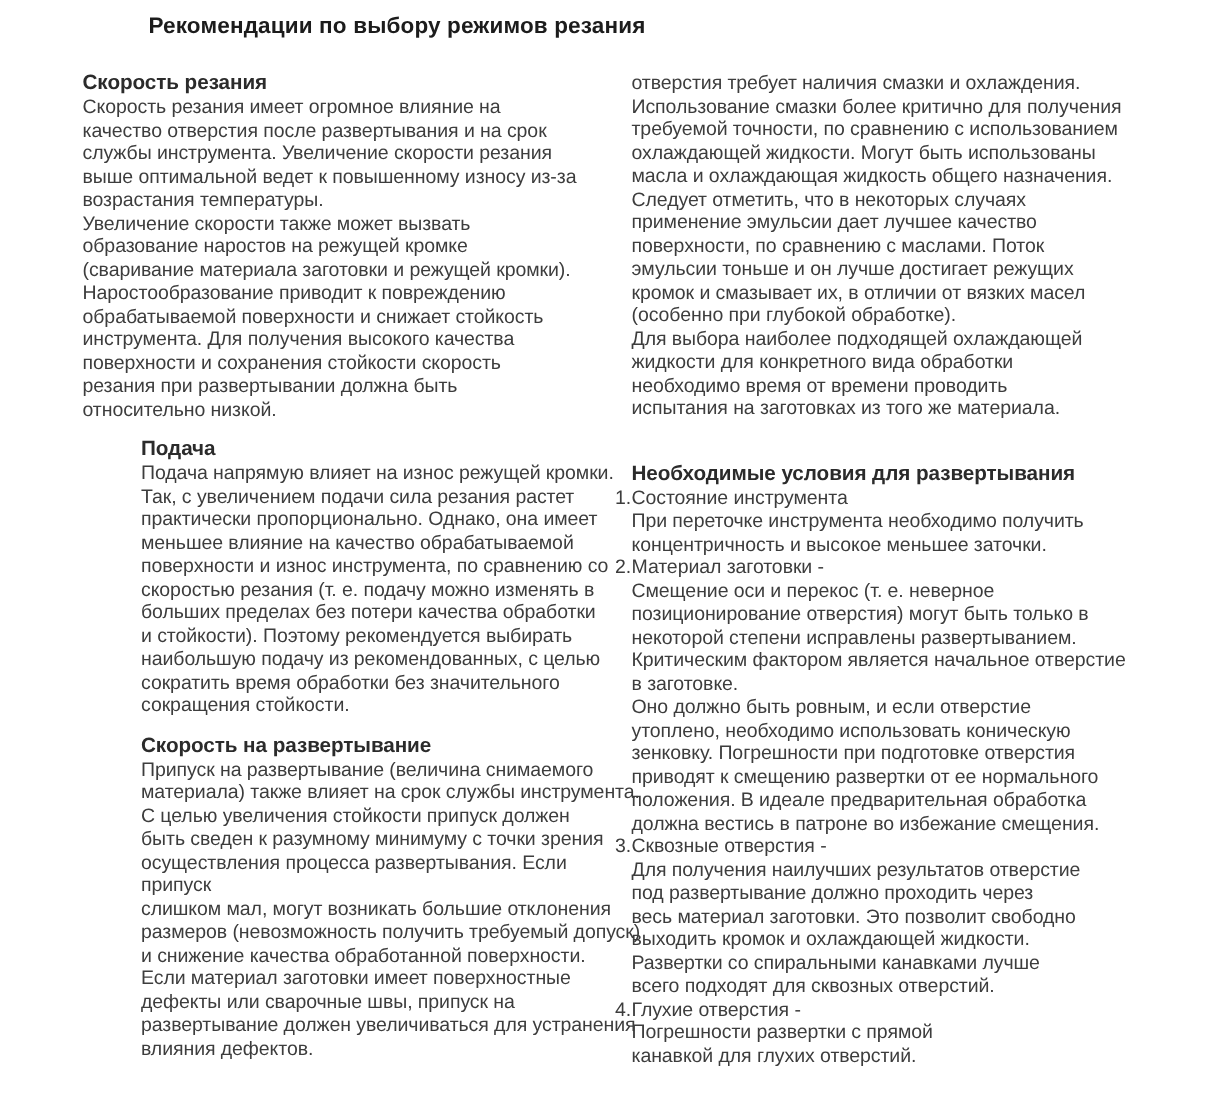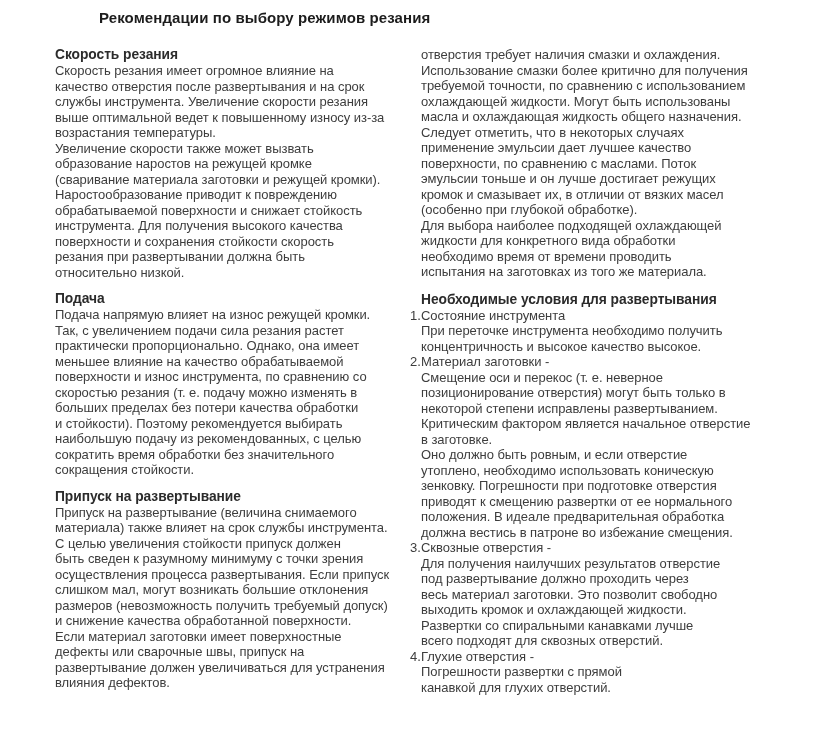--- a/index.html
+++ b/index.html
@@ -29,34 +29,34 @@
   }
   .col {
     position: absolute;
     top: 47px;
     font-size: 13px;
     line-height: 15.5px;
     letter-spacing: -0.05px;
   }
   .col-left  { left: 55px;  width: 372px; }
   .col-right { left: 421px; width: 378px; }
-  .section + .section { margin-top: 11px; }
+  .section + .section { margin-top: 11px; margin-left: 39px; }
   .section-heading {
     font-size: 13.8px;
     font-weight: bold;
     color: #2b2b2b;
     line-height: 16px;
     margin: 0;
     white-space: nowrap;
   }
   .body-text {
     margin: 0;
     white-space: pre-line;
   }
-  .conditions { margin-top: 12px; }
+  .conditions { margin-top: 28px; }
   .cond-list { margin-top: 0; }
   .cond-item {
     position: relative;
   }
   .cond-item .item-number {
     position: absolute;
     left: -11px;
     top: 0;
     white-space: nowrap;
   }
@@ -97,21 +97,21 @@
 поверхности и износ инструмента, по сравнению со
 скоростью резания (т. е. подачу можно изменять в
 больших пределах без потери качества обработки
 и стойкости). Поэтому рекомендуется выбирать
 наибольшую подачу из рекомендованных, с целью
 сократить время обработки без значительного
 сокращения стойкости.</div>
     </div>
 
     <div class="section">
-      <div class="section-heading">Припуск на развертывание</div>
+      <div class="section-heading">Скорость на развертывание</div>
       <div class="body-text">Припуск на развертывание (величина снимаемого
 материала) также влияет на срок службы инструмента.
 С целью увеличения стойкости припуск должен
 быть сведен к разумному минимуму с точки зрения
 осуществления процесса развертывания. Если припуск
 слишком мал, могут возникать большие отклонения
 размеров (невозможность получить требуемый допуск)
 и снижение качества обработанной поверхности.
 Если материал заготовки имеет поверхностные
 дефекты или сварочные швы, припуск на
@@ -142,21 +142,21 @@
 
     <div class="conditions">
       <div class="section-heading">Необходимые условия для развертывания</div>
 
       <div class="cond-list">
 
         <div class="cond-item">
           <span class="item-number">1.</span>
           <div class="body-text">Состояние инструмента
 При переточке инструмента необходимо получить
-концентричность и высокое качество высокое.</div>
+концентричность и высокое меньшее заточки.</div>
         </div>
 
         <div class="cond-item">
           <span class="item-number">2.</span>
           <div class="body-text">Материал заготовки -
 Смещение оси и перекос (т. е. неверное
 позиционирование отверстия) могут быть только в
 некоторой степени исправлены развертыванием.
 Критическим фактором является начальное отверстие
 в заготовке.

